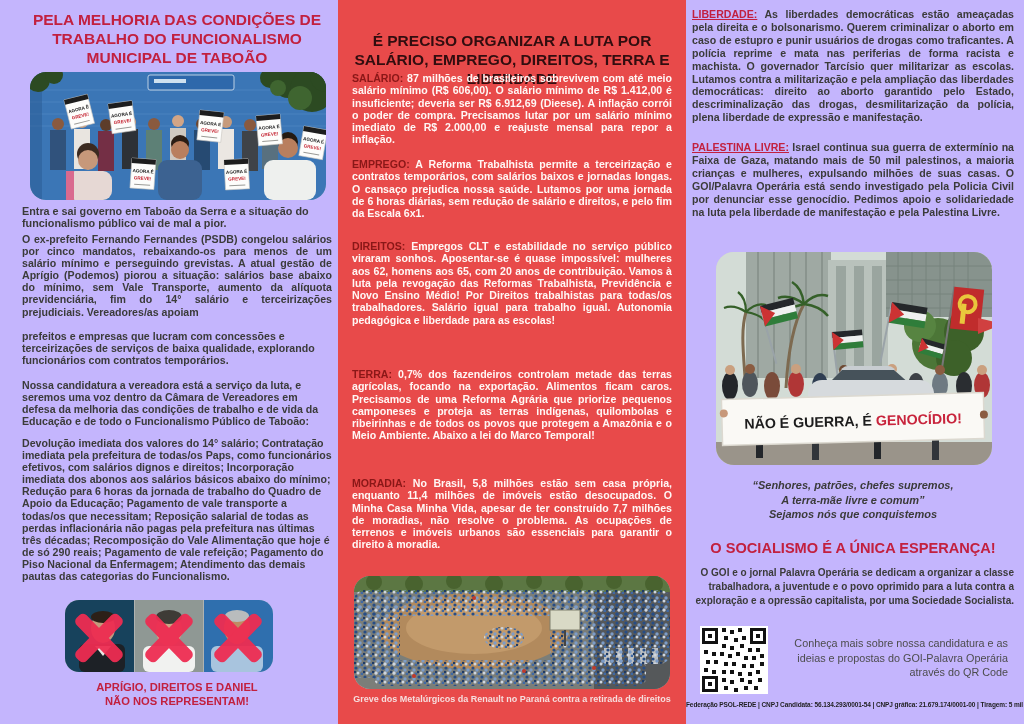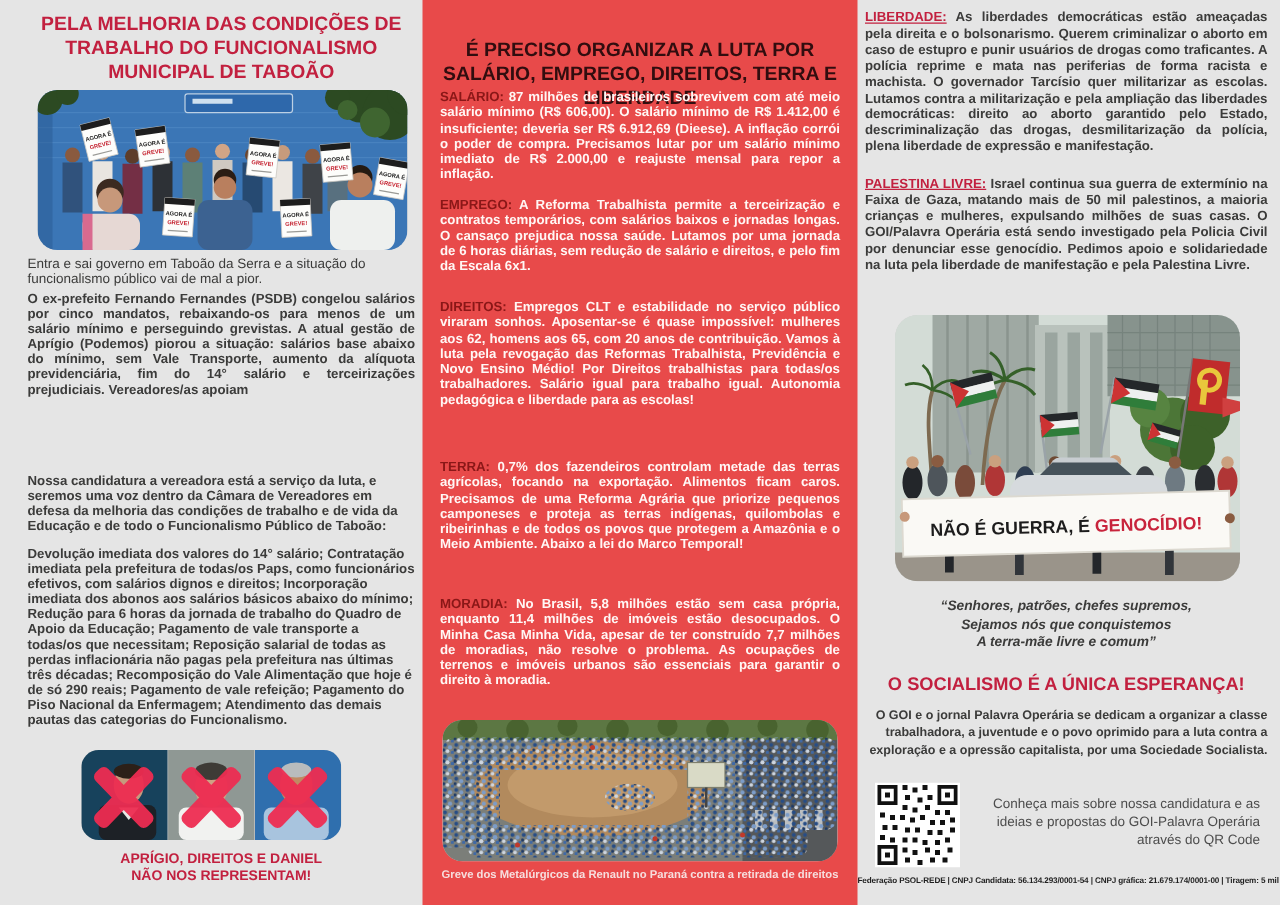--- a/index.html
+++ b/index.html
@@ -1,29 +1,29 @@
 <!DOCTYPE html>
 <html><head>
 <meta charset="utf-8">
 <style>
   html,body{margin:0;padding:0;background:#ffffff;}
-  .canvas{position:relative;width:1024px;height:724px;background:#e5e5e5;overflow:hidden;
+  .canvas{position:relative;width:1024px;height:724px;background:#c4b5fd;overflow:hidden;
           font-family:"Liberation Sans",sans-serif;color:#3b3b3a;}
   .col{position:absolute;top:0;height:724px;}
   .col-left{left:22px;width:310px;}
   .col-mid{left:338px;width:348px;background:#e84a4a;}
   .col-right{left:692px;width:322px;}
   .abs{position:absolute;left:0;margin:0;}
   
   .big-title{width:310px;text-align:center;font-weight:bold;font-size:15.5px;line-height:19px;color:#c2203f;}
   .mid-title{left:6px;width:336px;text-align:center;font-weight:bold;font-size:15.5px;line-height:19px;color:#310d0f;margin-top:18px;}
   
   .bp{width:310px;font-size:10.6px;font-weight:bold;line-height:12.1px;color:#3b3b3a;}
   .j{text-align:justify;}
-  .lead{width:310px;font-size:10.8px;font-weight:normal;line-height:12.4px;color:#3b3b3a;}
+  .lead{width:310px;font-size:10.8px;font-weight:bold;line-height:12.4px;color:#3b3b3a;}
   .mp{left:14px;width:320px;font-size:10.6px;font-weight:bold;line-height:12.3px;color:#fff7f5;text-align:justify;}
   .mlbl{color:#8a1717;}
   .rp{width:322px;font-size:10.6px;font-weight:bold;line-height:12.9px;color:#3b3b3a;text-align:justify;}
   .rlbl{color:#c2203f;text-decoration:underline;}
   
   .ph{position:absolute;overflow:hidden;background:#cfcfcf;}
   .ph svg{display:block;width:100%;height:100%;}
   .xcap{width:310px;text-align:center;font-weight:bold;font-size:11.2px;line-height:13.5px;color:#c2203f;}
   .mcap{left:14px;width:320px;text-align:center;font-size:9px;font-weight:bold;color:#f6dede;}
   .quote{width:322px;text-align:center;font-style:italic;font-weight:bold;font-size:11px;line-height:14.6px;color:#3b3b3a;}
@@ -112,20 +112,21 @@
         <use href="#placard" transform="translate(226,44) rotate(-5)"></use>
         <use href="#placard" transform="translate(102,86) rotate(4)"></use>
         <use href="#placard" transform="translate(34,28) rotate(-14)"></use>
         <use href="#placard" transform="translate(194,88) rotate(-3)"></use>
         <use href="#placard" transform="translate(274,54) rotate(10)"></use>
       </svg>
     </div>
 
     <p class="abs lead" style="top:205px">Entra e sai governo em Taboão da Serra e a situação do funcionalismo público vai de mal a pior.</p>
     <p class="abs bp j" style="top:233px">O ex-prefeito Fernando Fernandes (PSDB) congelou salários por cinco mandatos, rebaixando-os para menos de um salário mínimo e perseguindo grevistas. A atual gestão de Aprígio (Podemos) piorou a situação: salários base abaixo do mínimo, sem Vale Transporte, aumento da alíquota previdenciária, fim do 14° salário e terceirizações prejudiciais. Vereadores/as apoiam</p>
+    <p class="abs bp" style="top:330px">prefeitos e empresas que lucram com concessões e terceirizações de serviços de baixa qualidade, explorando funcionários com contratos temporários.</p>
     <p class="abs bp" style="top:379px">Nossa candidatura a vereadora está a serviço da luta, e seremos uma voz dentro da Câmara de Vereadores em defesa da melhoria das condições de trabalho e de vida da Educação e de todo o Funcionalismo Público de Taboão:</p>
     <p class="abs bp" style="top:437px">Devolução imediata dos valores do 14° salário; Contratação imediata pela prefeitura de todas/os Paps, como funcionários efetivos, com salários dignos e direitos; Incorporação imediata dos abonos aos salários básicos abaixo do mínimo; Redução para 6 horas da jornada de trabalho do Quadro de Apoio da Educação; Pagamento de vale transporte a todas/os que necessitam; Reposição salarial de todas as perdas inflacionária não pagas pela prefeitura nas últimas três décadas; Recomposição do Vale Alimentação que hoje é de só 290 reais; Pagamento de vale refeição; Pagamento do Piso Nacional da Enfermagem; Atendimento das demais pautas das categorias do Funcionalismo.</p>
 
     <div class="ph" style="left:43px;top:600px;width:208px;height:72px;border-radius:14px">
       <svg viewBox="0 0 208 72">
         <rect x="0" width="69" height="72" fill="#17425c"></rect>
         <rect x="69.5" width="69" height="72" fill="#8f9894"></rect>
         <rect x="139" width="69" height="72" fill="#2f6fae"></rect>
 
         <rect x="14" y="44" width="46" height="28" rx="6" fill="#1d2126"></rect>
@@ -359,22 +360,22 @@
             <circle cx="268" cy="166" r="4" fill="#8a5c41"></circle>
           <text x="137" y="174" text-anchor="middle" font-size="14.2" font-weight="bold">
             <tspan fill="#1c1c1c">NÃO É GUERRA, É </tspan><tspan fill="#c8243c">GENOCÍDIO!</tspan>
           </text>
         </g>
       </svg>
     </div>
 
     <div class="abs quote" style="top:478px">
       <div>“Senhores, patrões, chefes supremos,</div>
+      <div>A terra-mãe livre e comum”</div>
       <div>Sejamos nós que conquistemos</div>
-      <div>A terra-mãe livre e comum”</div>
     </div>
 
     <h2 class="abs soc" style="top:540px">O SOCIALISMO É A ÚNICA ESPERANÇA!</h2>
     <p class="abs goi" style="top:566px">O GOI e o jornal Palavra Operária se dedicam a organizar a classe trabalhadora, a juventude e o povo oprimido para a luta contra a exploração e a opressão capitalista, por uma Sociedade Socialista.</p>
 
     <svg class="abs" style="left:8px;top:626px" width="68" height="68" viewBox="0 0 68 68">
       <rect width="68" height="68" fill="#ffffff"></rect>
       <g fill="#111111">
         <rect x="2" y="2" width="16" height="16"></rect>
           <rect x="50" y="2" width="16" height="16"></rect>

